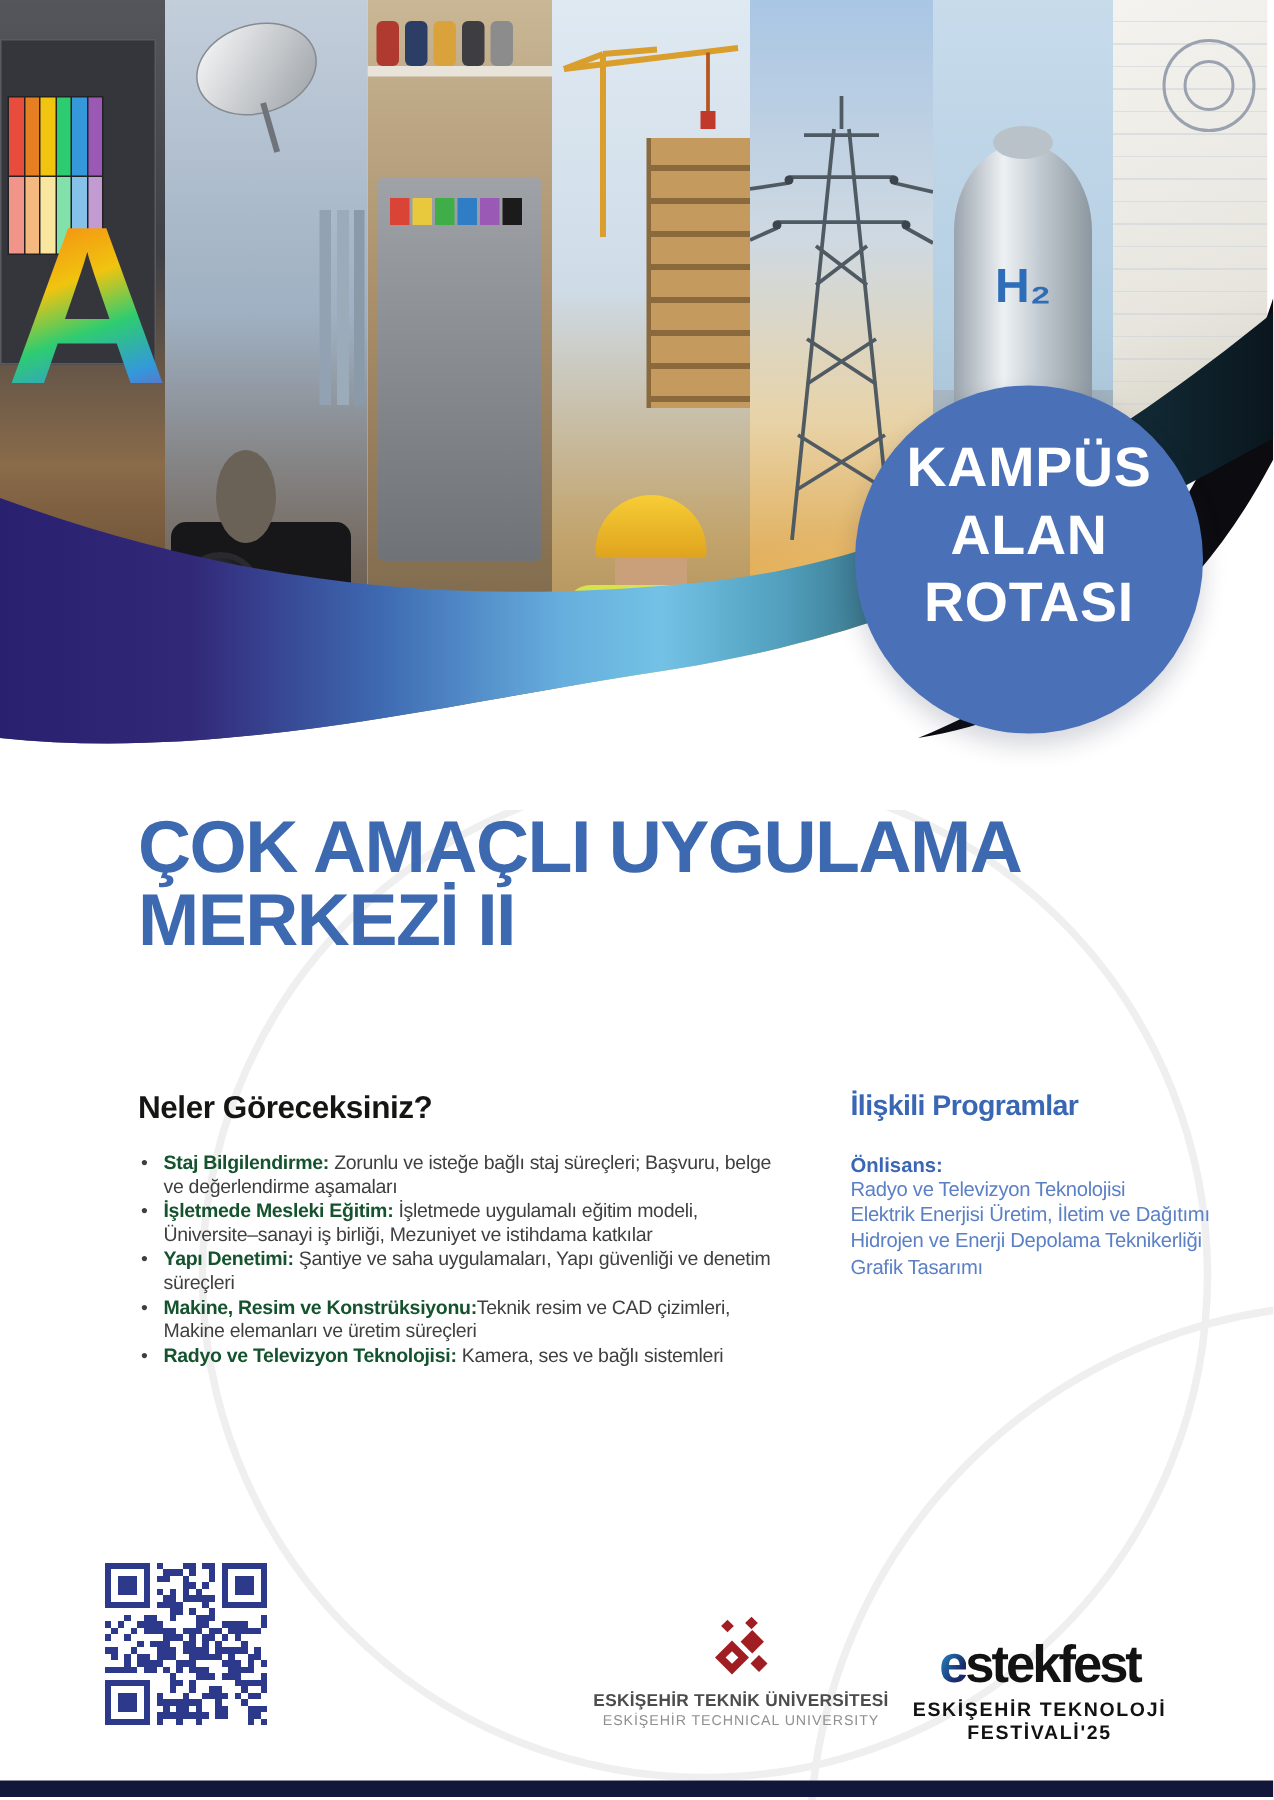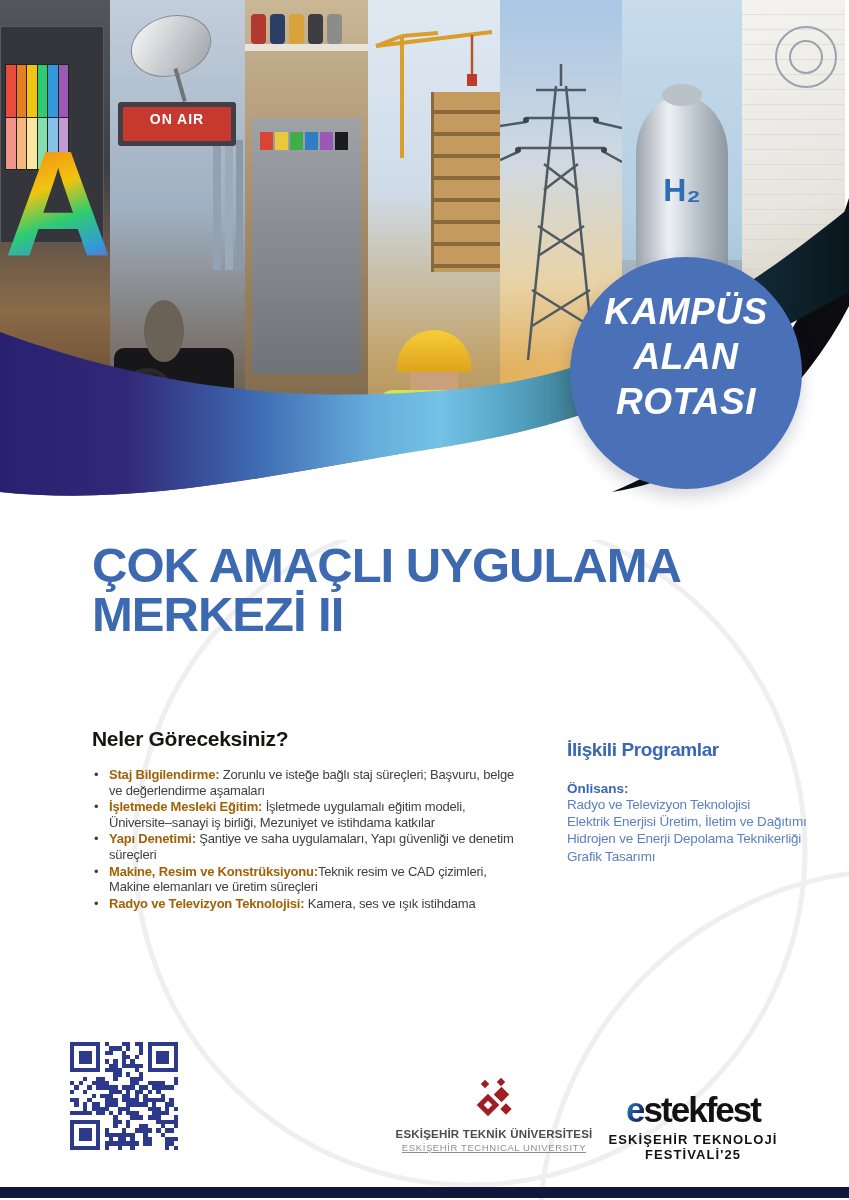--- a/index.html
+++ b/index.html
@@ -77,50 +77,50 @@
   .sh-s2{width:26px;height:26px;right:34px;bottom:80px;}
 
   .strip-machine{width:103px;background:linear-gradient(160deg,#f4f3ef 0%,#e7e5de 42%,#cdc6b4 72%,#b3a88e 100%);}
   .sm-lines{position:absolute;inset:0;background:repeating-linear-gradient(180deg,transparent 0 14px,#c9cfd8 14px 15px);opacity:.5;}
   .sm-circle{position:absolute;top:26px;right:8px;width:58px;height:58px;border-radius:50%;border:2px solid #9aa2b0;}
   .sm-circle:after{content:"";position:absolute;inset:12px;border-radius:50%;border:2px solid #9aa2b0;}
 
   .hero-overlay{position:absolute;left:0;top:0;}
 
   .badge{position:absolute;left:570px;top:257px;width:232px;height:232px;border-radius:50%;background:#4a71b8;
-    box-shadow:0 8px 16px rgba(20,30,60,.18);text-align:center;padding-top:32px;box-sizing:border-box;z-index:5;font-style:italic;}
+    box-shadow:0 8px 16px rgba(20,30,60,.18);text-align:center;padding-top:32px;box-sizing:border-box;z-index:5;}
   .badge span{display:block;color:#fff;font-weight:800;font-size:37px;line-height:45px;letter-spacing:.5px;}
 
   
   .section{position:absolute;z-index:2;}
   .page-title{left:92px;top:541px;width:660px;color:#3c69b0;font-weight:800;font-size:49px;line-height:49px;letter-spacing:-1px;}
   .page-title span{display:block;}
 
   .col-left{left:92px;top:727px;width:436px;}
   .col-left h2{margin:0 0 16px 0;font-size:21px;letter-spacing:-.3px;color:#151513;font-weight:800;}
   .bullets{margin:0;padding:0;list-style:none;font-size:13px;line-height:15.6px;letter-spacing:-.2px;color:#3f3f3f;}
   .bullets li{position:relative;padding-left:17px;margin:0 0 1px 0;}
   .bullets li:before{content:"•";position:absolute;left:2px;color:#3f3f3f;}
-  .bullets .lead{font-weight:700;color:#a16207;}
+  .bullets .lead{font-weight:700;color:#14532d;}
 
   .col-right{left:567px;top:727px;width:282px;}
-  .col-right h2{margin:12px 0 20px 0;font-size:19px;letter-spacing:-.4px;color:#3a67b3;font-weight:800;}
+  .col-right h2{margin:0 0 20px 0;font-size:19px;letter-spacing:-.4px;color:#3a67b3;font-weight:800;}
   .programs-sub{font-size:13.5px;font-weight:700;color:#3a67b3;margin-bottom:0;}
   .programs{margin:0;padding:0;list-style:none;font-size:13.5px;line-height:17.2px;letter-spacing:-.2px;color:#5b80c6;}
 
   
   .qr{position:absolute;left:70px;top:1042px;z-index:2;}
   .loc{position:absolute;left:186px;top:1070px;width:160px;z-index:2;}
   .loc svg{display:block;margin-left:4px;}
   .loc-caption{margin-top:6px;font-size:14px;font-weight:700;color:#4a71b8;line-height:19px;}
 
   .uni{position:absolute;left:374px;top:1077px;width:240px;text-align:center;z-index:2;}
   .uni svg{display:block;margin:0 auto;}
   .uni-name{margin-top:5px;font-size:11.5px;font-weight:800;color:#4c4c4c;letter-spacing:.2px;}
-  .uni-name-en{margin-top:2px;font-size:9.5px;color:#909090;letter-spacing:.6px;text-decoration:underline;}
+  .uni-name-en{margin-top:2px;font-size:9.5px;color:#909090;letter-spacing:.6px;}
 
   .fest{position:absolute;left:598px;top:1090px;width:190px;text-align:center;z-index:2;}
   .fest-wordmark{font-size:35px;font-weight:800;letter-spacing:-2px;color:#121212;line-height:40px;}
   .fest-wordmark .fest-e{background:linear-gradient(120deg,#27a9e0,#1b2a6b 70%);-webkit-background-clip:text;background-clip:text;color:transparent;}
   .fest-tagline{margin-top:2px;font-size:13px;font-weight:700;letter-spacing:1.1px;color:#121212;}
 
   .bottombar{position:absolute;left:0;top:1187px;width:849px;height:11px;background:#12163a;z-index:2;}
 </style>
 </head>
 <body>
@@ -153,21 +153,20 @@
         </div>
         <div class="sd-letter">A</div>
         <div class="sd-console">
             <i></i>
           </div>
       </div>
 
       <div class="strip strip-onair">
         <div class="so-city"></div>
         <div class="so-dish"></div>
-        <div class="so-sign">ON AIR</div>
         <div class="so-camera">
           <span class="fuzz"></span>
           <span class="lens"></span>
         </div>
         <div class="so-mic2"></div>
       </div>
 
       <div class="strip strip-print">
         <div class="sp-cans">
           <i style="background:#b03a30"></i>
@@ -291,21 +290,21 @@
     <span>MERKEZİ II</span>
   </div>
 
   <div class="section col-left">
     <h2>Neler Göreceksiniz?</h2>
     <ul class="bullets">
         <li><span class="lead">Staj Bilgilendirme:</span><span> Zorunlu ve isteğe bağlı staj süreçleri; Başvuru, belge ve değerlendirme aşamaları</span></li>
         <li><span class="lead">İşletmede Mesleki Eğitim:</span><span> İşletmede uygulamalı eğitim modeli, Üniversite–sanayi iş birliği, Mezuniyet ve istihdama katkılar</span></li>
         <li><span class="lead">Yapı Denetimi:</span><span> Şantiye ve saha uygulamaları, Yapı güvenliği ve denetim süreçleri</span></li>
         <li><span class="lead">Makine, Resim ve Konstrüksiyonu:</span><span>Teknik resim ve CAD çizimleri, Makine elemanları ve üretim süreçleri</span></li>
-        <li><span class="lead">Radyo ve Televizyon Teknolojisi:</span><span> Kamera, ses ve ışık istihdama</span></li>
+        <li><span class="lead">Radyo ve Televizyon Teknolojisi:</span><span> Kamera, ses ve bağlı sistemleri</span></li>
       </ul>
   </div>
 
   <div class="section col-right">
     <h2>İlişkili Programlar</h2>
     <div class="programs-sub">Önlisans:</div>
     <ul class="programs">
         <li>Radyo ve Televizyon Teknolojisi</li>
         <li>Elektrik Enerjisi Üretim, İletim ve Dağıtımı</li>
         <li>Hidrojen ve Enerji Depolama Teknikerliği</li>

